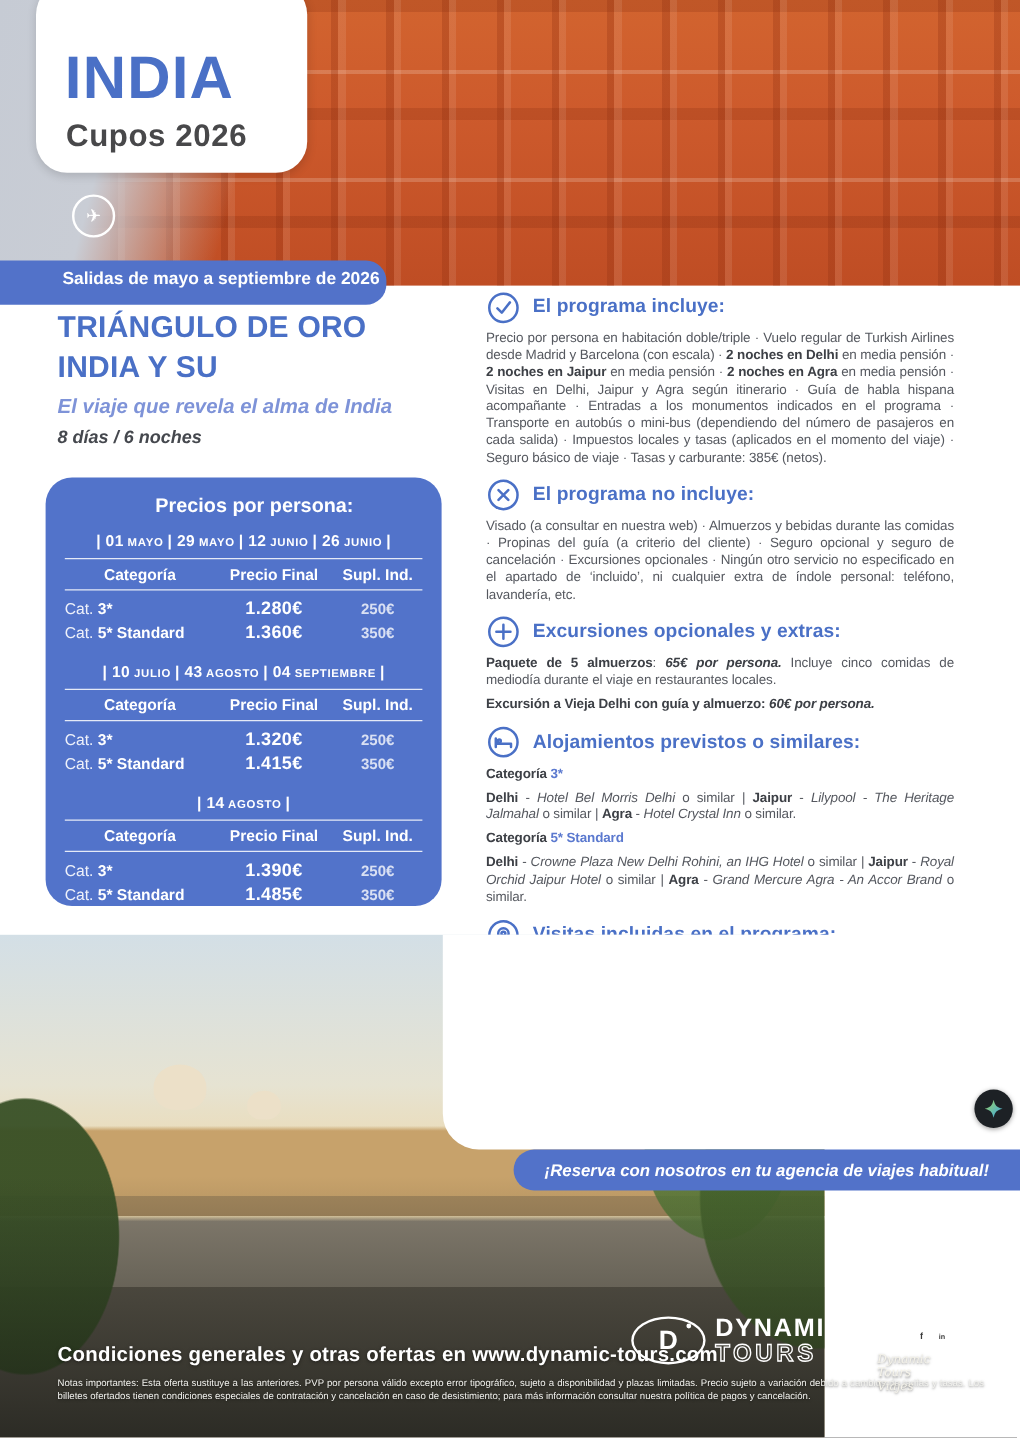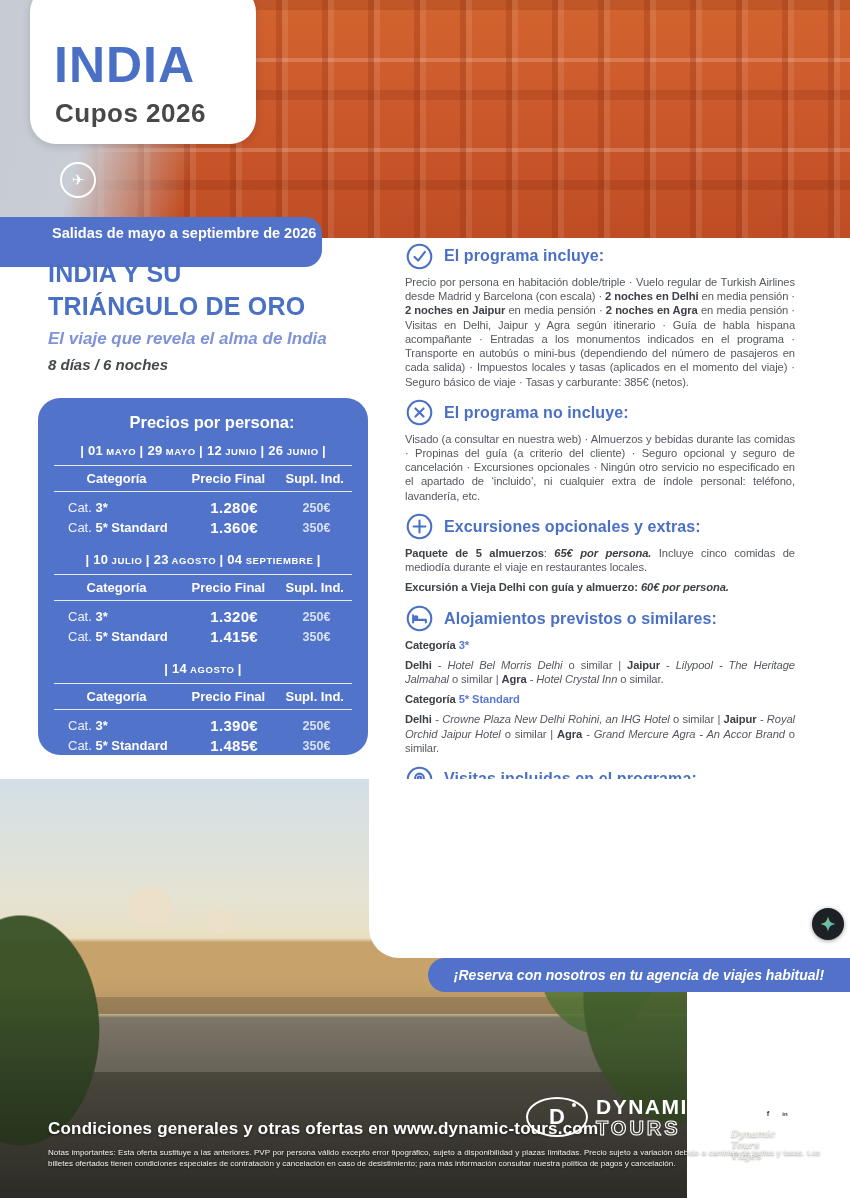--- a/index.html
+++ b/index.html
@@ -14,42 +14,42 @@
       linear-gradient(180deg,#d2642f 0%,#cd5a2c 40%,#bf4d24 100%);}
   .white-card{position:absolute;left:30px;top:-14px;width:226px;height:158px;background:#fff;
       border-radius:26px;box-shadow:0 2px 8px rgba(0,0,0,.15);}
   .card-title{margin:54px 0 0 24px;font-size:50px;font-weight:800;letter-spacing:1px;color:#4a70c6;line-height:1;}
   .card-sub{margin:8px 0 0 25px;font-size:26px;font-weight:800;color:#48484a;letter-spacing:.5px;}
   .flights{position:absolute;left:60px;top:162px;display:flex;align-items:center;gap:11px;color:#fff;}
   .plane-circle{width:32px;height:32px;border:2px solid #fff;border-radius:50%;display:flex;
       align-items:center;justify-content:center;font-size:15px;color:#fff;flex:0 0 auto;}
   .flights-l1{font-size:16px;font-weight:800;letter-spacing:.4px;color:#f2f4f8;line-height:1.05;}
   .flights-l2{font-size:17px;font-weight:800;letter-spacing:.3px;color:#b9c8ec;line-height:1.1;}
-  .departures-pill{position:absolute;left:0;top:217px;width:322px;height:50px;background:#5272c9;
+  .departures-pill{position:absolute;left:0;top:217px;width:322px;height:37px;background:#5272c9;
       border-radius:0 17px 17px 0;color:#fff;font-size:14.5px;font-weight:700;
       line-height:33px;padding-left:52px;box-sizing:border-box;}
   .badge{position:absolute;left:615px;top:112px;width:235px;height:90px;color:#fff;}
   .badge-circle{position:absolute;left:2px;top:2px;width:78px;height:78px;border:2px solid rgba(255,255,255,.95);
       border-radius:50%;}
   .badge-text{position:absolute;left:12px;top:19px;width:220px;font-size:15px;font-weight:800;
       line-height:15.5px;text-shadow:0 1px 3px rgba(0,0,0,.4);}
   
   .main-title{position:absolute;left:48px;top:257px;font-size:25px;font-weight:800;color:#4a70c6;
       line-height:33px;letter-spacing:.2px;}
   .tagline{position:absolute;left:48px;top:329px;font-size:17px;font-weight:600;font-style:italic;color:#7e93d8;}
   .duration{position:absolute;left:48px;top:356px;font-size:15px;font-weight:800;font-style:italic;color:#45484e;}
   .price-box{position:absolute;left:38px;top:398px;width:330px;height:357px;background:#5273ca;
       border-radius:22px;color:#fff;box-sizing:border-box;}
   .pb-title{margin:15px 0 0 18px;font-size:16.5px;font-weight:800;text-align:center;}
   .dates{margin-top:11px;text-align:center;font-weight:800;font-size:13px;letter-spacing:.3px;}
   .dates .seg-m{font-size:9.5px;letter-spacing:.6px;}
   .thead{margin:7px 16px 0;border-top:1px solid rgba(255,255,255,.85);border-bottom:1px solid rgba(255,255,255,.85);
       padding:5px 0;display:grid;grid-template-columns:42% 33% 25%;font-size:13px;font-weight:600;}
   .thead span{text-align:center;}
-  .rows{padding:7px 16px 2px;margin-left:14px;}
+  .rows{padding:7px 16px 2px;}
   .prow{display:grid;grid-template-columns:42% 33% 25%;align-items:center;margin-bottom:3px;}
   .prow .cat{font-size:13px;font-weight:400;color:#eef1fa;}
   .prow .cat .seg-b{font-weight:800;color:#fff;}
   .prow .price{font-size:15px;font-weight:800;text-align:center;letter-spacing:.3px;}
   .prow .supl{font-size:12.5px;font-weight:600;text-align:center;color:rgba(255,255,255,.78);}
   
   .right-col{position:absolute;left:405px;top:242px;width:424px;}
   .section{margin-bottom:10px;}
   .sec-head{display:flex;align-items:center;gap:10px;height:28px;}
   .sec-icon{width:29px;height:29px;flex:0 0 auto;}
@@ -111,22 +111,22 @@
   </div>
 
   <div class="flights">
     <span class="plane-circle">✈</span>
   </div>
 
   <div class="departures-pill">Salidas de mayo a septiembre de 2026</div>
 
 
   <div class="main-title">
+    <div>TRIÁNGULO DE ORO</div>
     <div>INDIA Y SU</div>
-    <div>TRIÁNGULO DE ORO</div>
   </div>
   <div class="tagline">El viaje que revela el alma de India</div>
   <div class="duration">8 días / 6 noches</div>
 
   <div class="price-box">
     <div class="pb-title">Precios por persona:</div>
     <div id="price-groups">
         <div class="dates"><span>|  </span><span>01</span><span class="seg-m"> MAYO </span><span> |  </span><span>29</span><span class="seg-m"> MAYO </span><span> |  </span><span>12</span><span class="seg-m"> JUNIO </span><span> |  </span><span>26</span><span class="seg-m"> JUNIO </span><span> |</span></div>
         <div class="thead">
           <span>Categoría</span>
@@ -138,21 +138,21 @@
             <span class="cat"><span>Cat. </span><span class="seg-b">3*</span></span>
             <span class="price">1.280€</span>
             <span class="supl">250€</span>
           </div>
           <div class="prow">
             <span class="cat"><span>Cat. </span><span class="seg-b">5* Standard</span></span>
             <span class="price">1.360€</span>
             <span class="supl">350€</span>
           </div>
         </div>
-        <div class="dates"><span>|  </span><span>10</span><span class="seg-m"> JULIO </span><span> |  </span><span>23</span><span class="seg-m"> AGOSTO </span><span> |  </span><span>04</span><span class="seg-m"> SEPTIEMBRE </span><span> |</span></div>
+        <div class="dates"><span>|  </span><span>10</span><span class="seg-m"> JULIO </span><span> |  </span><span>43</span><span class="seg-m"> AGOSTO </span><span> |  </span><span>04</span><span class="seg-m"> SEPTIEMBRE </span><span> |</span></div>
         <div class="thead">
           <span>Categoría</span>
           <span>Precio Final</span>
           <span>Supl. Ind.</span>
         </div>
         <div class="rows">
           <div class="prow">
             <span class="cat"><span>Cat. </span><span class="seg-b">3*</span></span>
             <span class="price">1.320€</span>
             <span class="supl">250€</span>

